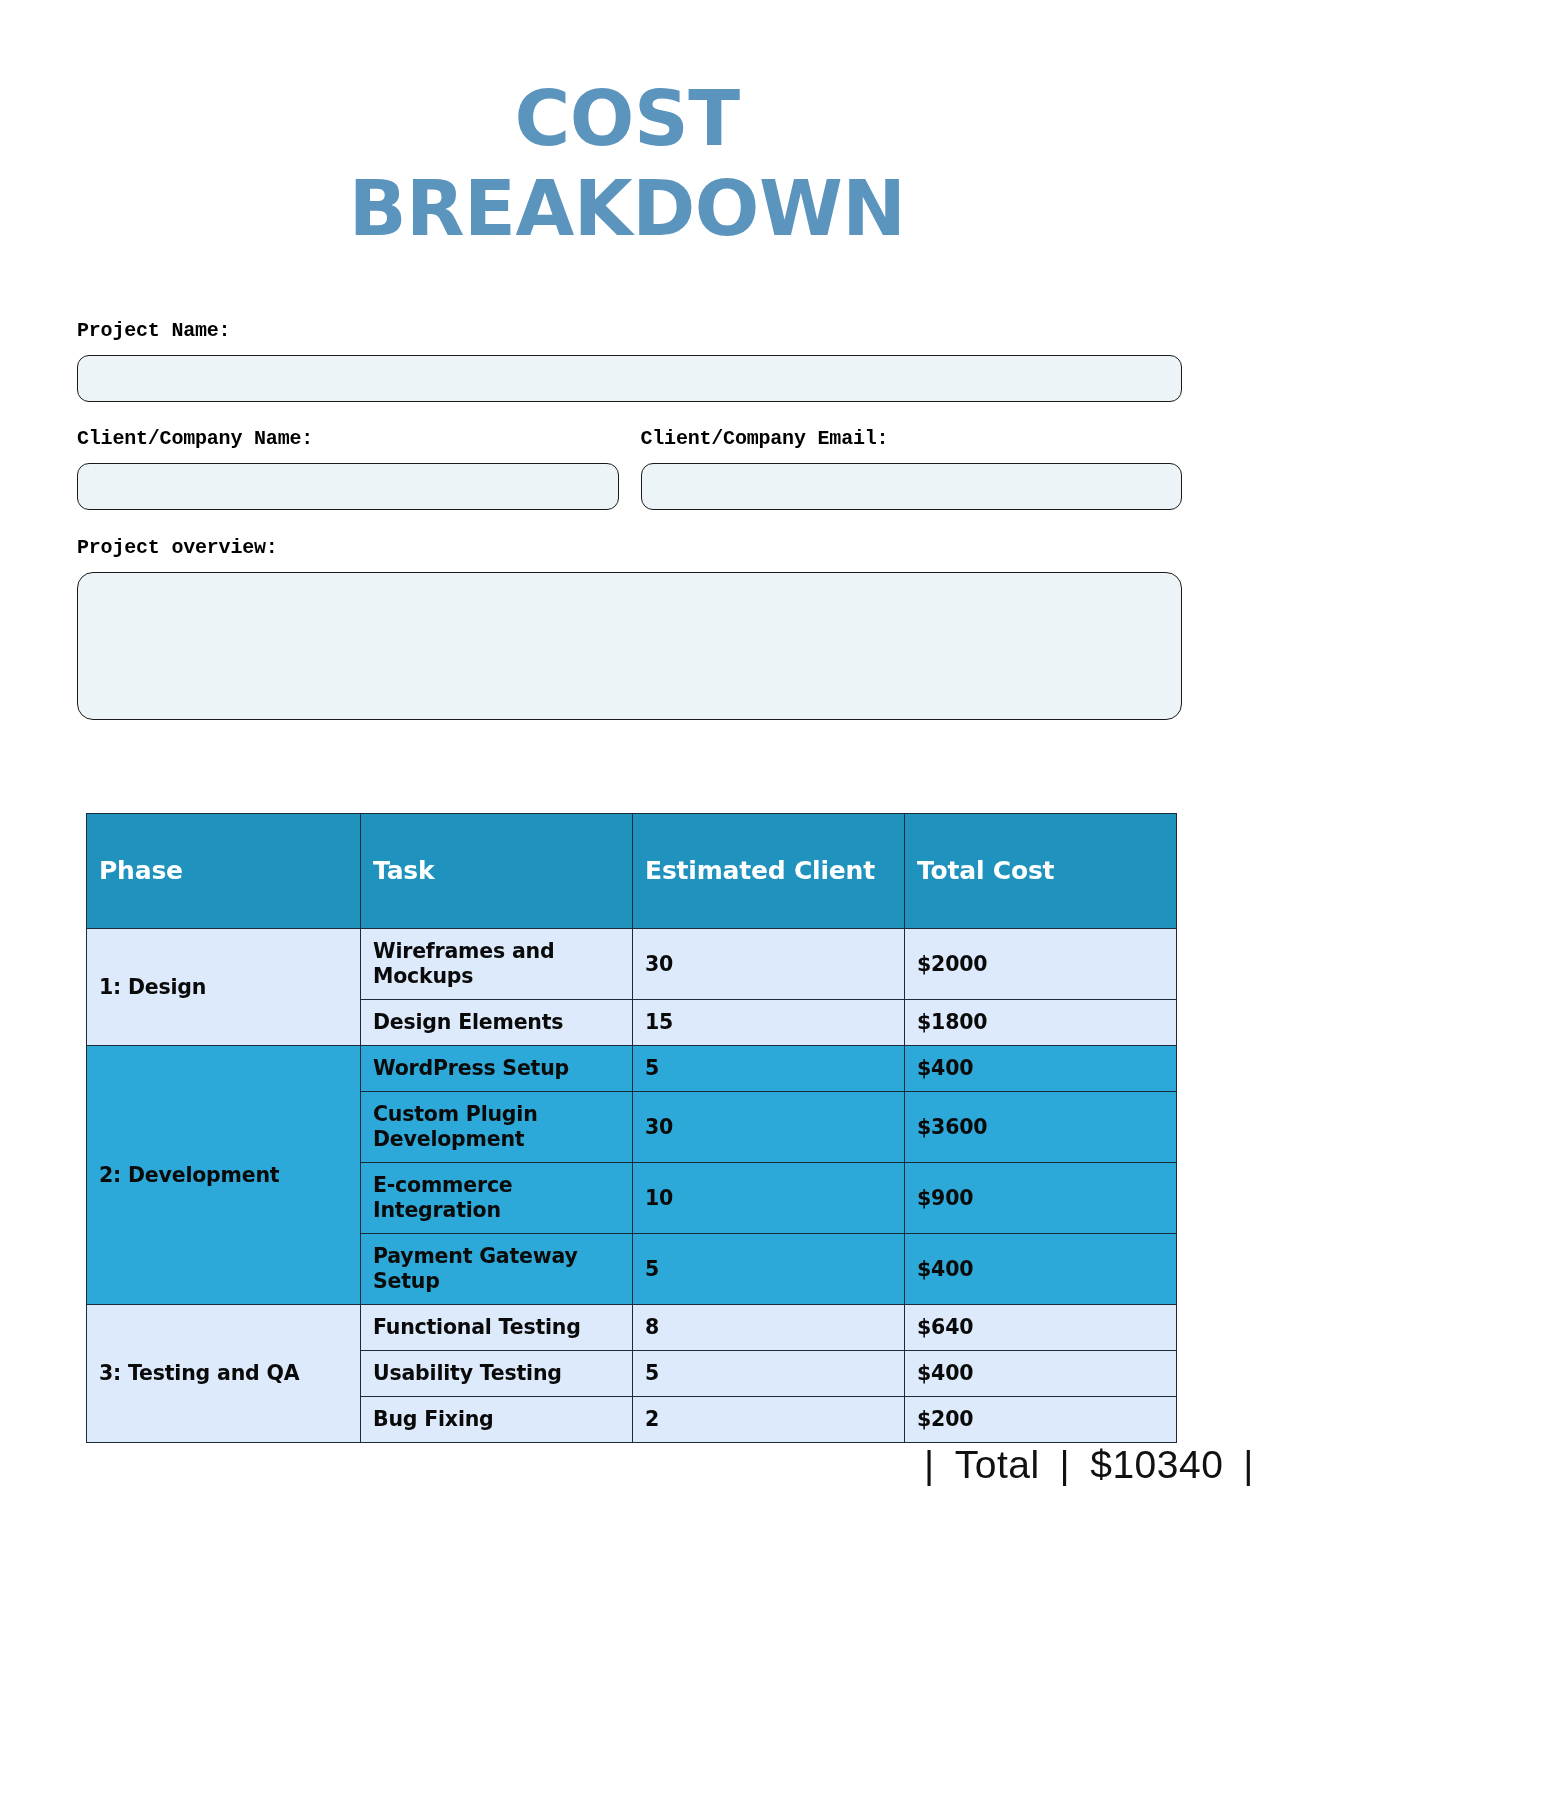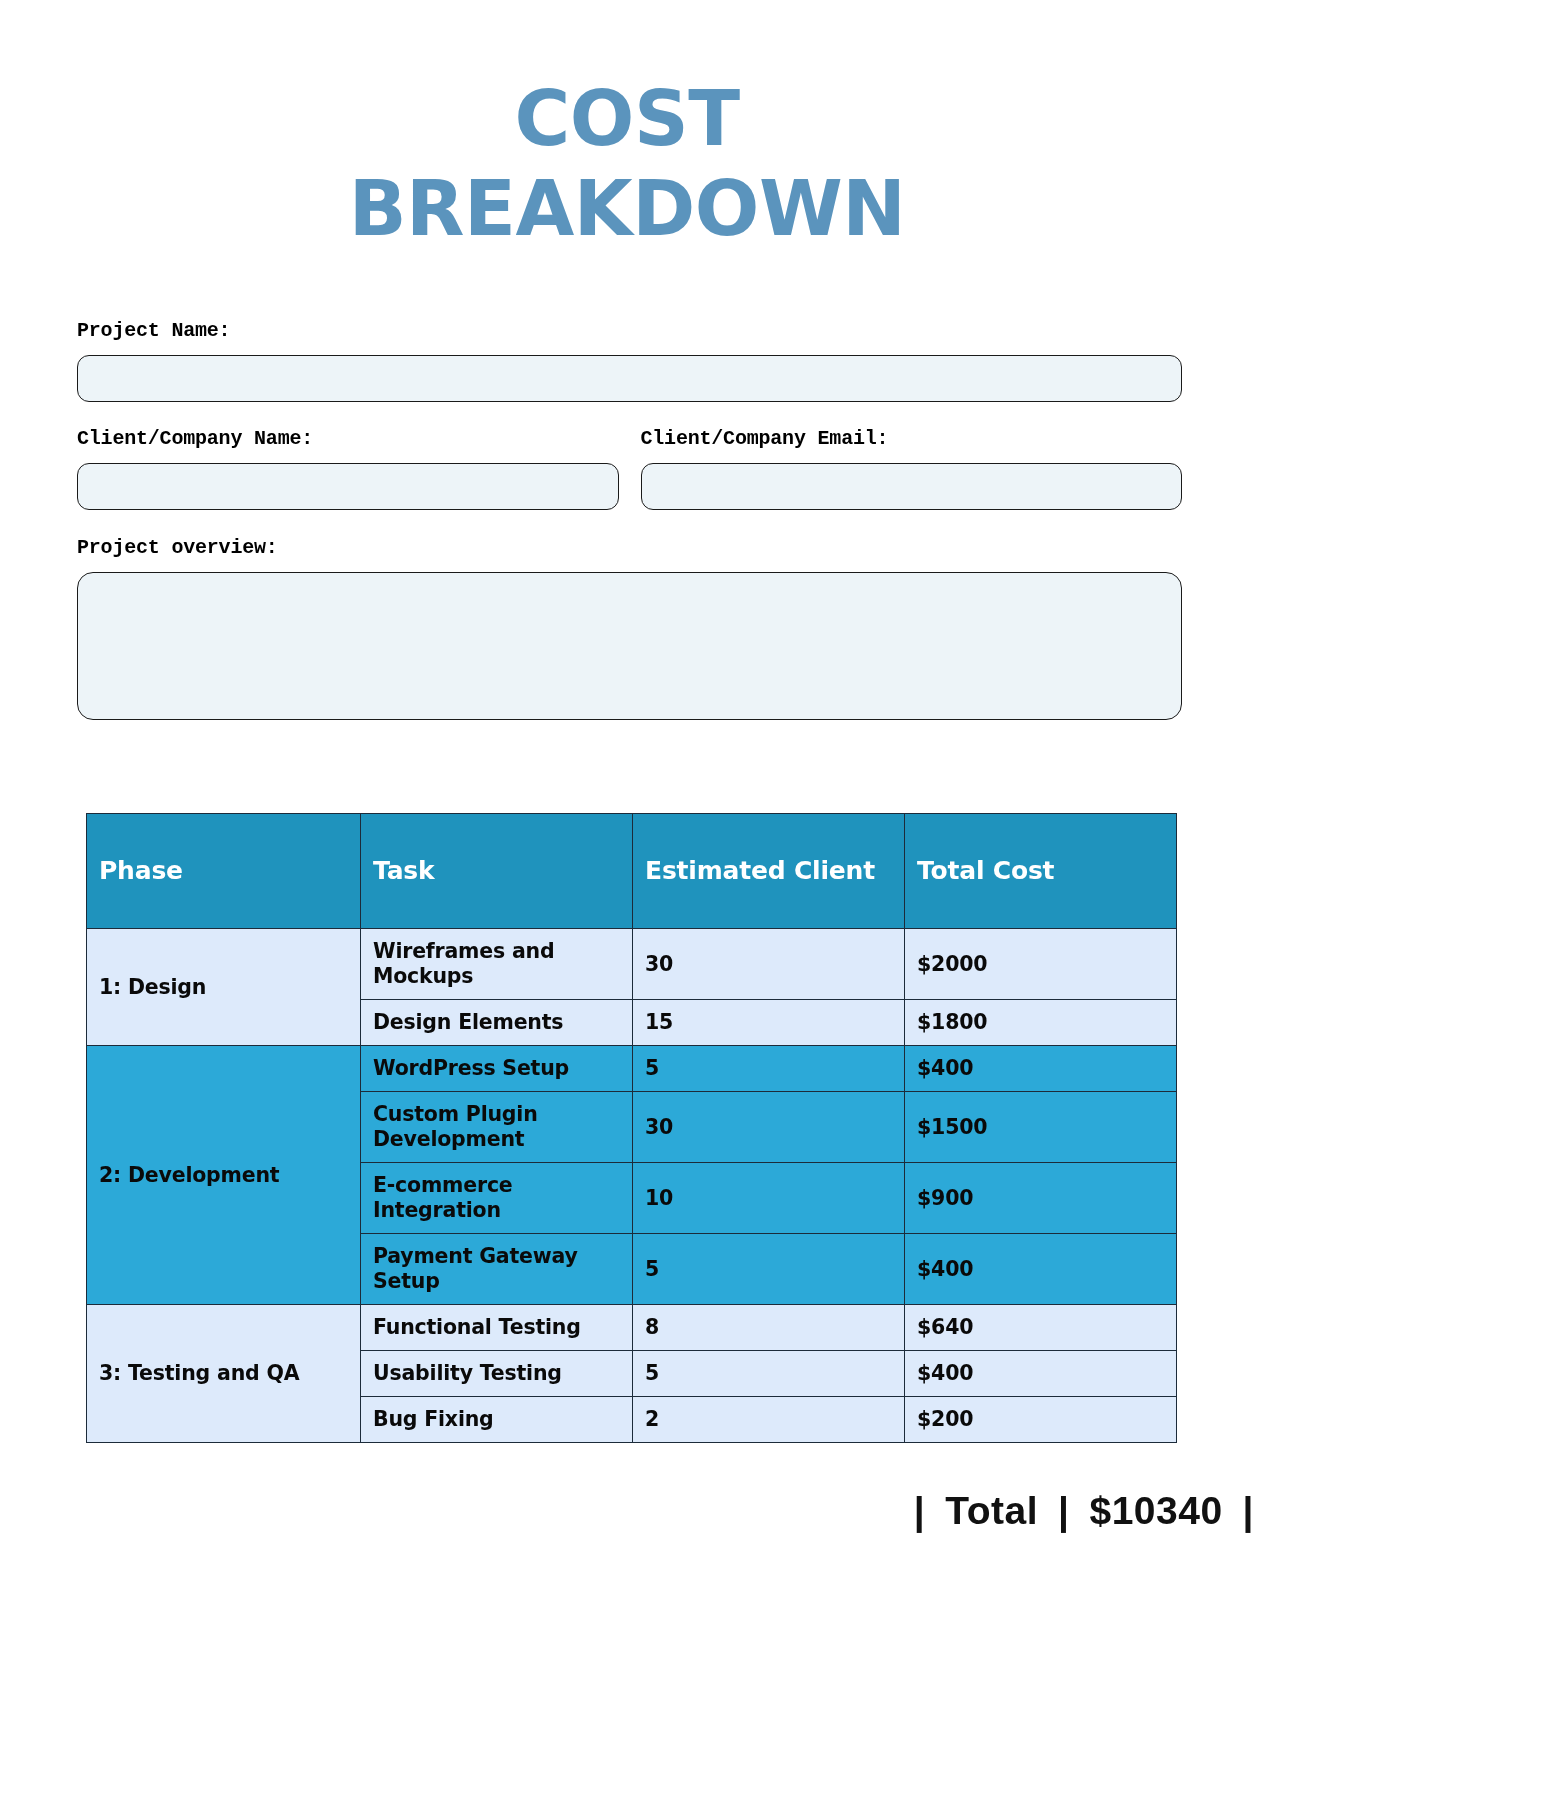--- a/index.html
+++ b/index.html
@@ -126,24 +126,23 @@
   
   tr.tone-light td { background: #ddeafb; color: #0a0a0a; }
   tr.tone-bright td { background: #2ca9d8; color: #0a0a0a; }
 
   td.phase-cell { vertical-align: middle; }
   td.tone-light-phase { background: #ddeafb; color: #0a0a0a; }
   td.tone-bright-phase { background: #2ca9d8; color: #0a0a0a; }
 
   
   .total-line {
-    margin-top: 46px;
     text-align: right;
     font-family: "Liberation Sans", sans-serif;
-    font-weight: 700;
+    font-weight: 400;
     font-size: 39px;
     color: #111111;
     letter-spacing: 0.5px;
     white-space: nowrap;
   }
   .total-line span { display: inline; }
   .total-sep { padding: 0 10px; }
 </style>
 </head>
 <body>
@@ -212,21 +211,21 @@
           </tr>
           <tr class="tone-bright">
             <td class="phase-cell tone-bright-phase" rowspan="4">2: Development</td>
             <td>WordPress Setup</td>
             <td>5</td>
             <td>$400</td>
           </tr>
           <tr class="tone-bright">
             <td>Custom Plugin Development</td>
             <td>30</td>
-            <td>$1500</td>
+            <td>$3600</td>
           </tr>
           <tr class="tone-bright">
             <td>E-commerce Integration</td>
             <td>10</td>
             <td>$900</td>
           </tr>
           <tr class="tone-bright">
             <td>Payment Gateway Setup</td>
             <td>5</td>
             <td>$400</td>

